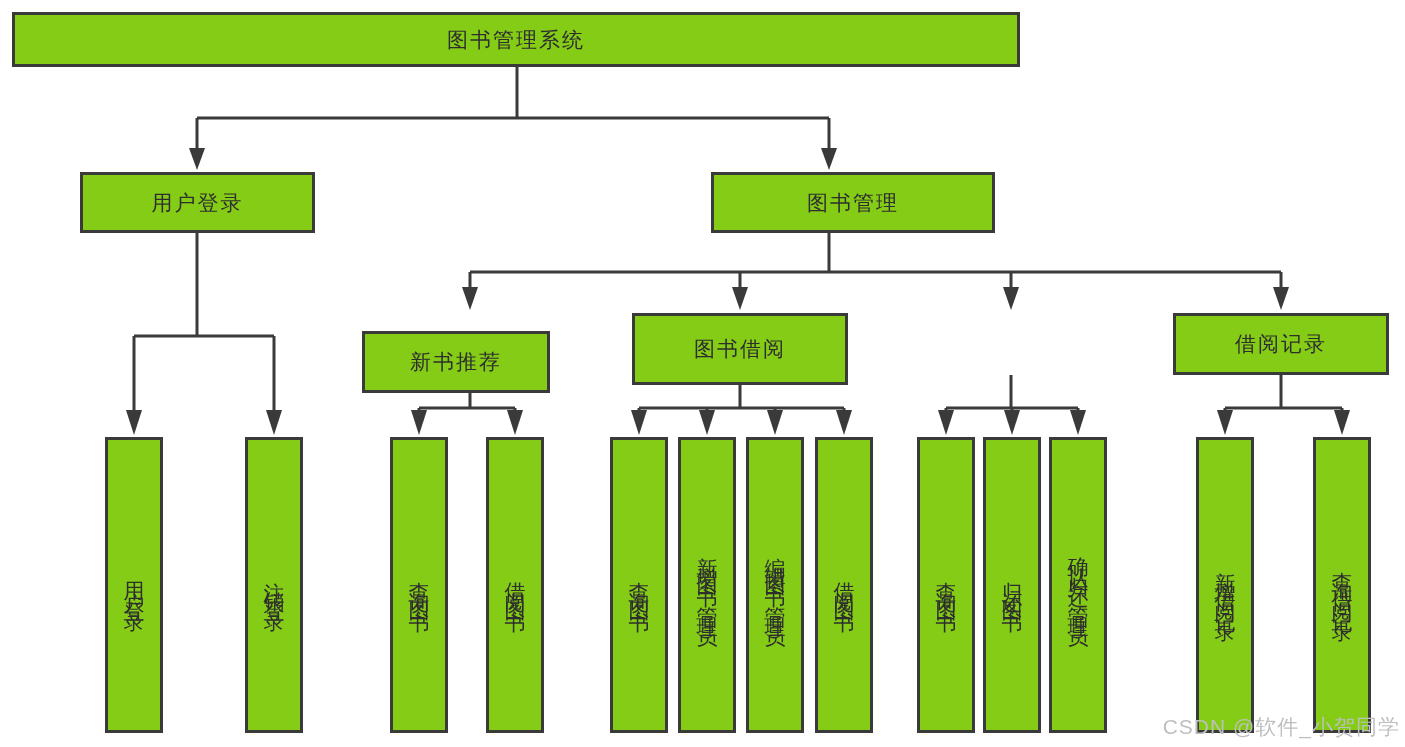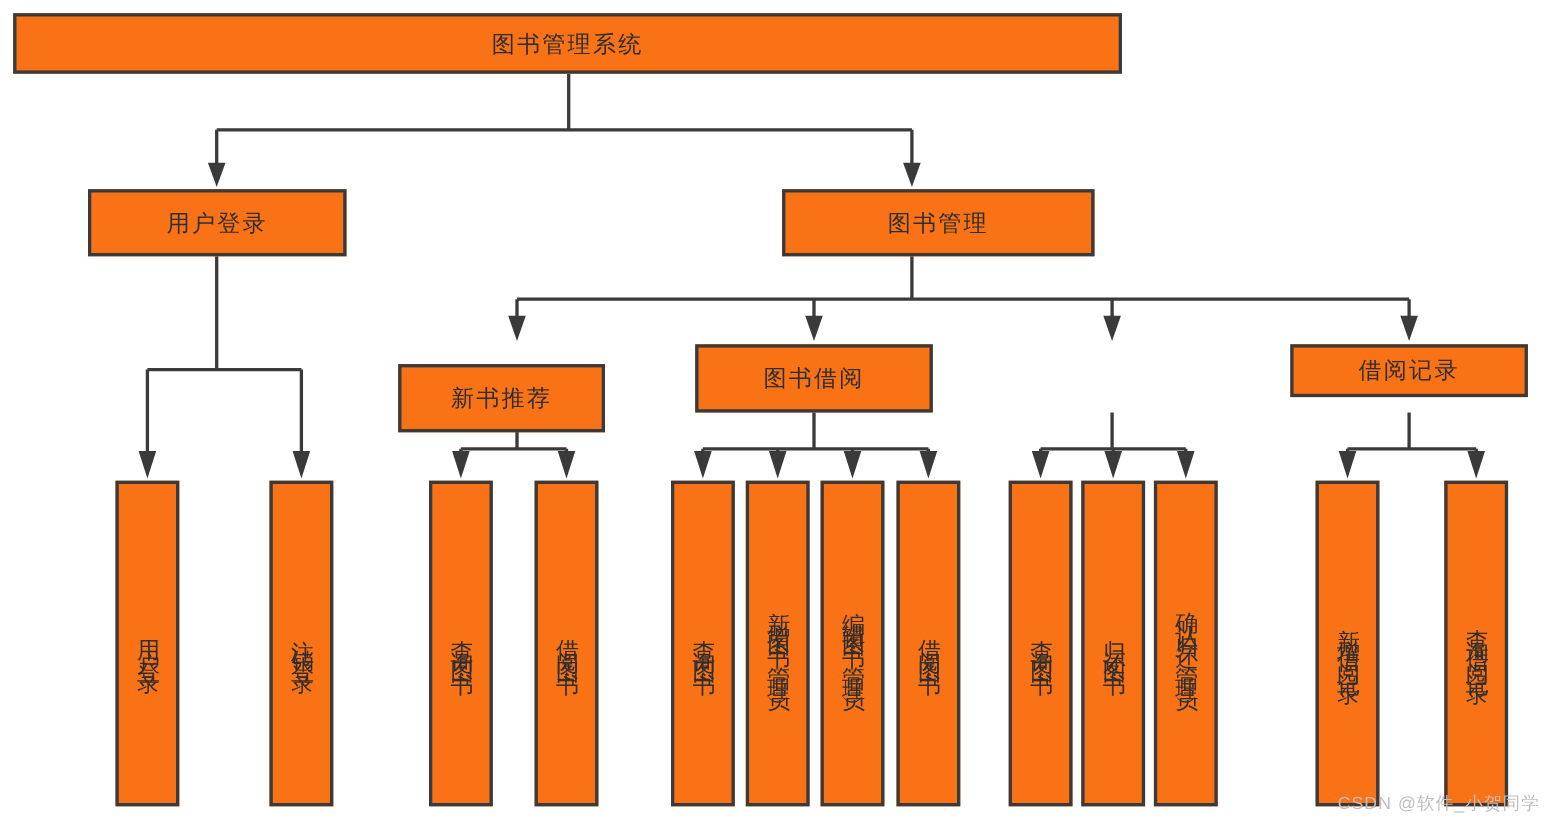--- a/index.html
+++ b/index.html
@@ -8,37 +8,37 @@
     --wm:#bfbfbf;
     --bg:#ffffff;
   }
   html,body{margin:0;padding:0;}
   body{background:var(--bg);font-family:"Liberation Sans","DejaVu Sans",sans-serif;}
   .canvas{
     position:relative;width:1405px;height:747px;background:var(--bg);overflow:hidden;
   }
   .connectors{position:absolute;left:0;top:0;width:1405px;height:747px;}
   .box{
-    position:absolute;box-sizing:border-box;background:#f97316;
+    position:absolute;box-sizing:border-box;background:#84cc16;
     border:3px solid var(--line);
     display:flex;align-items:center;justify-content:center;
     color:var(--text);
   }
   .hbox span{
     font-size:21px;letter-spacing:2px;color:var(--text);white-space:nowrap;
   }
   .vbox{top:437px;width:58px;height:296px;}
   .vbox span{
     writing-mode:vertical-rl;text-orientation:mixed;
     font-size:21px;letter-spacing:10px;color:var(--text);white-space:nowrap;
     max-height:284px;
   }
   .watermark{
     position:absolute;right:5px;bottom:6px;
-    font-size:16px;color:var(--wm);letter-spacing:1px;white-space:nowrap;margin-left:15px;
+    font-size:21px;color:var(--wm);letter-spacing:1px;white-space:nowrap;margin-left:15px;
   }
 </style>
 </head>
 <body>
 
 <div class="canvas">
 
   <svg class="connectors" viewBox="0 0 1405 747" xmlns="http://www.w3.org/2000/svg">
     <g fill="none" stroke-width="3" stroke="#3a3a3a">
       <path d="M517,67 V118 M197,118 H829 M197,118 V153 M829,118 V153"></path>
@@ -79,24 +79,24 @@
   <div class="box hbox" style="left:80px;top:172px;width:235px;height:61px">
     <span>用户登录</span>
   </div>
   <div class="box hbox" style="left:711px;top:172px;width:284px;height:61px">
     <span>图书管理</span>
   </div>
 
   <div class="box hbox" style="left:362px;top:331px;width:188px;height:62px">
     <span>新书推荐</span>
   </div>
-  <div class="box hbox" style="left:632px;top:313px;width:216px;height:62px">
+  <div class="box hbox" style="left:632px;top:313px;width:216px;height:72px">
     <span>图书借阅</span>
   </div>
-  <div class="box hbox" style="left:1173px;top:313px;width:216px;height:48px">
+  <div class="box hbox" style="left:1173px;top:313px;width:216px;height:62px">
     <span>借阅记录</span>
   </div>
 
   <div class="box vbox" style="left:105px">
     <span>用户登录</span>
   </div>
   <div class="box vbox" style="left:245px">
     <span>注销登录</span>
   </div>
   <div class="box vbox" style="left:390px">

